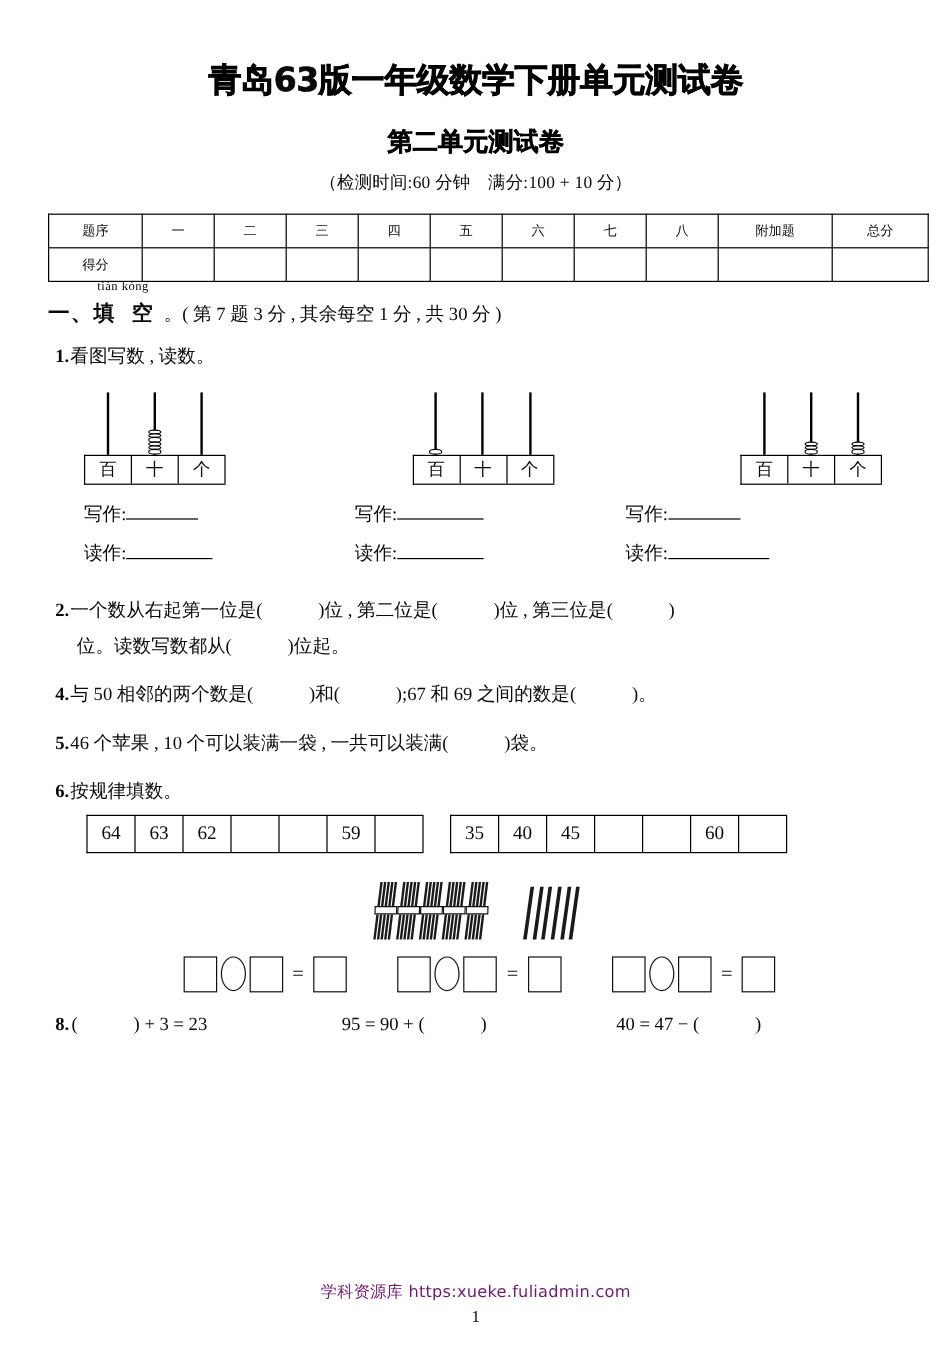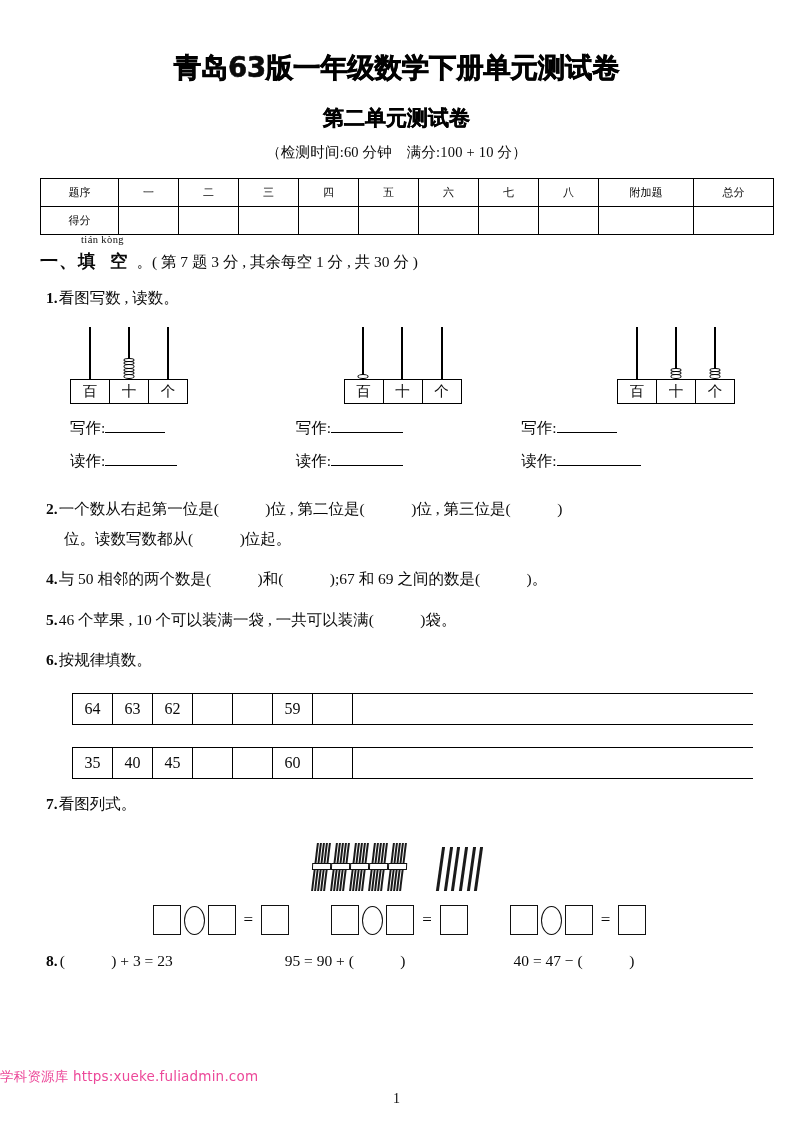--- a/index.html
+++ b/index.html
@@ -145,21 +145,21 @@
   
   .wr-row { display: flex; justify-content: space-between; padding: 0 6px 0 30px; margin-top: 14px; }
   .wr-col { width: 235px; }
   .wr-line { font-size: 15.5px; margin-bottom: 12px; white-space: nowrap; }
   .blank-u { display: inline-block; border-bottom: 1.2px solid #000; vertical-align: baseline; }
   .bu-60 { width: 60px; }
   .bu-70 { width: 72px; }
   .bu-80 { width: 84px; }
 
   
-  .seq-wrap { display: flex; gap: 22px; padding-left: 32px; margin-top: 18px; flex-direction: column; }
+  .seq-wrap { display: flex; gap: 22px; padding-left: 32px; margin-top: 4px; }
   .seq { display: flex; border: 1.3px solid #000; border-right: none; }
   .seq-cell {
     width: 40px;
     height: 30px;
     border-right: 1.3px solid #000;
     display: flex;
     align-items: center;
     justify-content: center;
     font-size: 16px;
   }
@@ -239,23 +239,24 @@
   .q8 .qn { font-weight: bold; margin-left: -18px; margin-right: 2px; }
   .q8 .item { white-space: nowrap; }
   .q8 .gap1 { width: 112px; display:inline-block; }
   .q8 .gap2 { width: 108px; display:inline-block; }
 
   
   .watermark {
     position: absolute;
     left: 0; right: 0;
     top: 1068px;
+    text-align: center;
     font-family: "DejaVu Sans", "Liberation Sans", sans-serif;
     font-size: 13.5px;
-    color: #ec4899;
+    color: #701a75;
     letter-spacing: 0.2px;
     pointer-events: none;
     white-space: nowrap;
   }
 
   .page-no {
     position: absolute;
     bottom: 14px;
     left: 0; right: 0;
     text-align: center;
@@ -444,23 +445,20 @@
       <div class="seq-cell">35</div>
       <div class="seq-cell">40</div>
       <div class="seq-cell">45</div>
       <div class="seq-cell"></div>
       <div class="seq-cell"></div>
       <div class="seq-cell">60</div>
       <div class="seq-cell"></div>
     </div>
   </div>
 
-  <div class="q">
-    <span class="qn">7.</span><span>看图列式。</span>
-  </div>
 
   <div class="sticks-area">
     <div class="bundle-group">
       <div class="bundle">
           <i></i>
           <i></i>
           <i></i>
           <i></i>
           <i></i>
           <div class="tie"></div>

